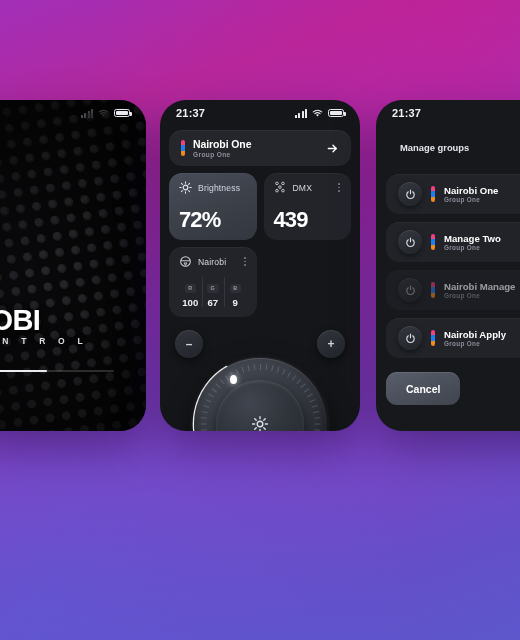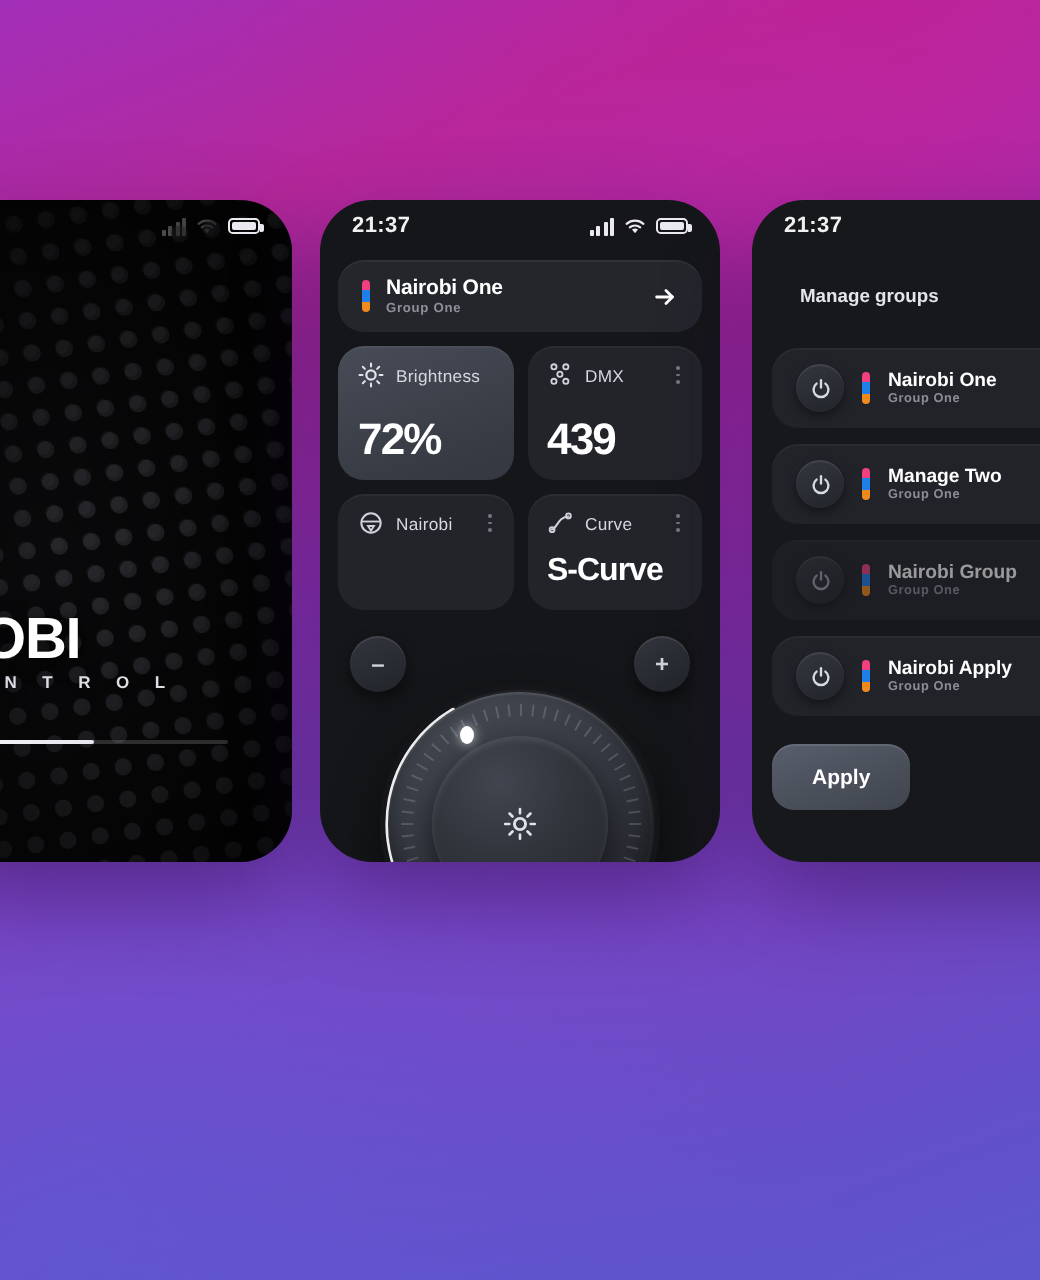--- a/index.html
+++ b/index.html
@@ -299,38 +299,36 @@
               <path d="M2 6.2h10" stroke="#cfd2da" stroke-width="1"></path>
               <path d="M5.4 8.6 L7 11.2 L8.6 8.6 Z" fill="none" stroke="#cfd2da" stroke-width="1"></path>
             </svg>
             <span class="card-label">Nairobi</span>
             <span class="dots3">
                 <i></i>
                 <i></i>
                 <i></i>
               </span>
           </div>
-        </div>
-
-        <div class="card">
-          <div class="card-top">
-            <svg class="card-ico" viewBox="0 0 14 14">
-              <path d="M2 10.5 C4.6 10.5 5.4 3.5 11 3.5" fill="none" stroke="#cfd2da" stroke-width="1.1" stroke-linecap="round"></path>
-              <circle cx="2.2" cy="10.6" r="1.3" fill="none" stroke="#cfd2da" stroke-width="1"></circle>
-              <circle cx="11" cy="3.2" r="1.3" fill="none" stroke="#cfd2da" stroke-width="1"></circle>
-            </svg>
-            <span class="card-label">Curve</span>
-            <span class="dots3">
-                <i></i>
-                <i></i>
-                <i></i>
-              </span>
+          <div class="rgbrow">
+            <div class="rgbcell">
+              <span class="rgb-k">R</span>
+              <div class="rgb-v">100</div>
+            </div>
+            <div class="rgbcell">
+              <span class="rgb-k">G</span>
+              <div class="rgb-v">67</div>
+            </div>
+            <div class="rgbcell">
+              <span class="rgb-k">B</span>
+              <div class="rgb-v">9</div>
+            </div>
           </div>
-          <div class="card-value sm">S-Curve</div>
-        </div>
+        </div>
+
       </div>
 
       <div class="dialzone">
         <div class="rndbtn" id="btn-minus">
           <span class="pm">–</span>
         </div>
         <div class="rndbtn" id="btn-plus">
           <span class="pm">+</span>
         </div>
 
@@ -488,21 +486,21 @@
               <path d="M3.9 3.3 A4.4 4.4 0 1 0 9.1 3.3" fill="none" stroke="#9c9fa8" stroke-width="1.4" stroke-linecap="round"></path>
               <path d="M6.5 1.3 V5.6" stroke="#9c9fa8" stroke-width="1.4" stroke-linecap="round"></path>
             </svg>
           </span>
           <span class="colorstack">
             <i style="background:#f0407f"></i>
               <i style="background:#1f7fe8"></i>
               <i style="background:#f08a1f"></i>
           </span>
           <span>
-            <span class="devrow-name" style="display:block">Nairobi Group</span>
+            <span class="devrow-name" style="display:block">Nairobi Manage</span>
             <span class="devrow-group" style="display:block">Group One</span>
           </span>
         </div>
 
         <div class="devrow">
           <span class="pwrbtn">
             <svg width="11" height="11" viewBox="0 0 13 13">
               <path d="M3.9 3.3 A4.4 4.4 0 1 0 9.1 3.3" fill="none" stroke="#d7dae2" stroke-width="1.4" stroke-linecap="round"></path>
               <path d="M6.5 1.3 V5.6" stroke="#d7dae2" stroke-width="1.4" stroke-linecap="round"></path>
             </svg>
@@ -515,19 +513,19 @@
           <span>
             <span class="devrow-name" style="display:block">Nairobi Apply</span>
             <span class="devrow-group" style="display:block">Group One</span>
           </span>
         </div>
       </div>
     </div>
 
     <div class="footerbtns">
       <div class="fbtn primary">
-        <span>Apply</span>
+        <span>Cancel</span>
       </div>
 
     </div>
   </div>
 
 </div>
 
 </body></html>

